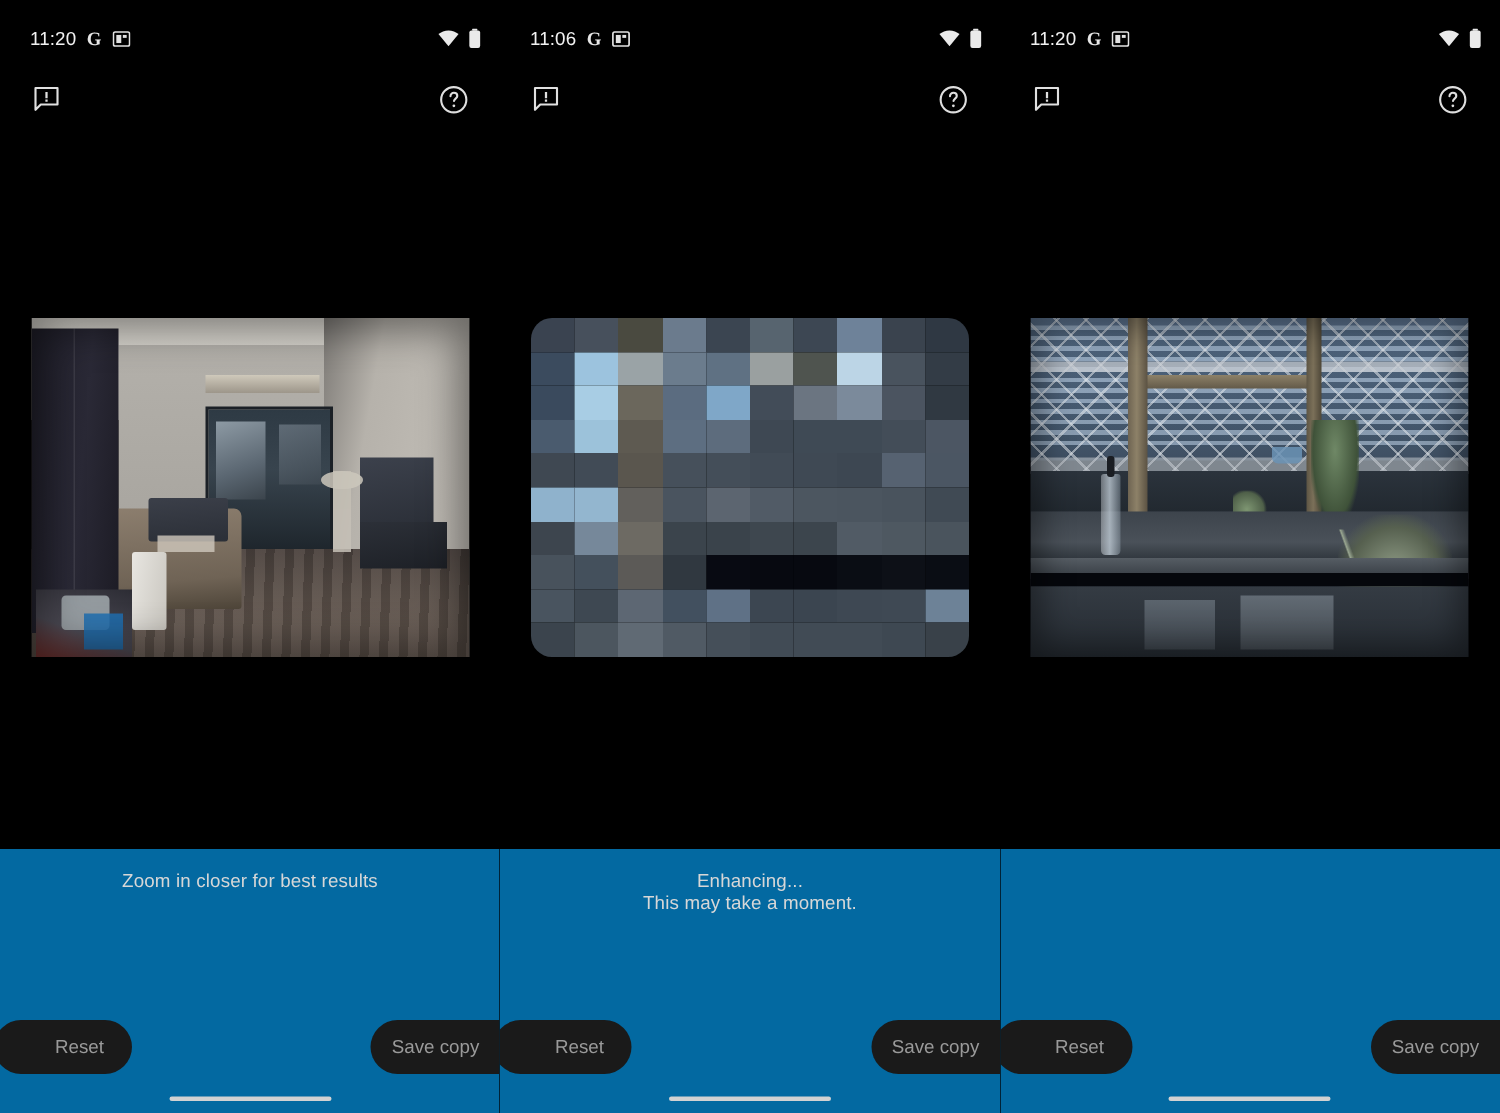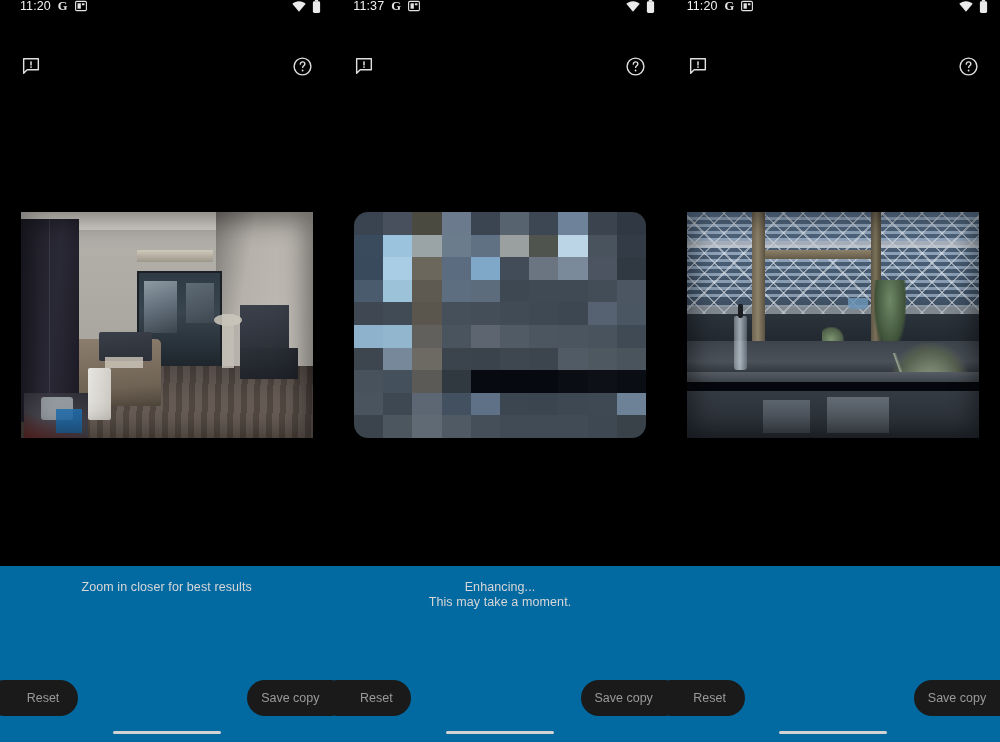--- a/index.html
+++ b/index.html
@@ -27,21 +27,21 @@
     overflow: hidden;
     flex: 0 0 auto;
   }
 
   
   .statusbar {
     position: absolute;
     top: 0; left: 0; right: 0;
     height: 32px;
     display: flex;
-    align-items: flex-start;
+    align-items: flex-end;
     padding: 0 12px 0 20px;
     box-sizing: border-box;
   }
   .sb-left {
     display: flex;
     align-items: center;
     gap: 7px;
   }
   .sb-time {
     font-size: 12.5px;
@@ -357,21 +357,21 @@
     background: #081214;
     color: #a9dcd8;
     font-size: 12.5px;
     cursor: pointer;
     box-sizing: border-box;
   }
 
   
   .actionbar {
     position: absolute;
-    left: 8px; right: 0;
+    left: 18px; right: 0;
     bottom: 26px;
     height: 36px;
     display: flex;
     align-items: center;
     justify-content: space-between;
     gap: 16px;
   }
   .pill {
     height: 36px;
     min-width: 86px;
@@ -487,21 +487,21 @@
         <div class="actionbar">
           <div class="pill reset">Reset</div>
           <div class="pill save">Save copy</div>
         </div>
         <div class="homebar"></div>
       </div>
     </div>
     <div class="panel">
       <div class="statusbar">
         <div class="sb-left">
-          <span class="sb-time">11:37</span>
+          <span class="sb-time">11:06</span>
           <span class="sb-g">G</span>
           <span>
             <svg class="icon-svg" width="12" height="12" viewBox="0 0 16 16">
               <rect x="0.8" y="1.8" width="14.4" height="12.4" rx="1.6" fill="none" stroke="#e2e2e2" stroke-width="1.5"></rect>
               <rect x="3.4" y="4.4" width="4.4" height="7.2" fill="#e2e2e2"></rect>
               <rect x="9.2" y="4.4" width="3.4" height="2.6" fill="#e2e2e2"></rect>
             </svg>
           </span>
         </div>
         <div class="sb-spacer"></div>

